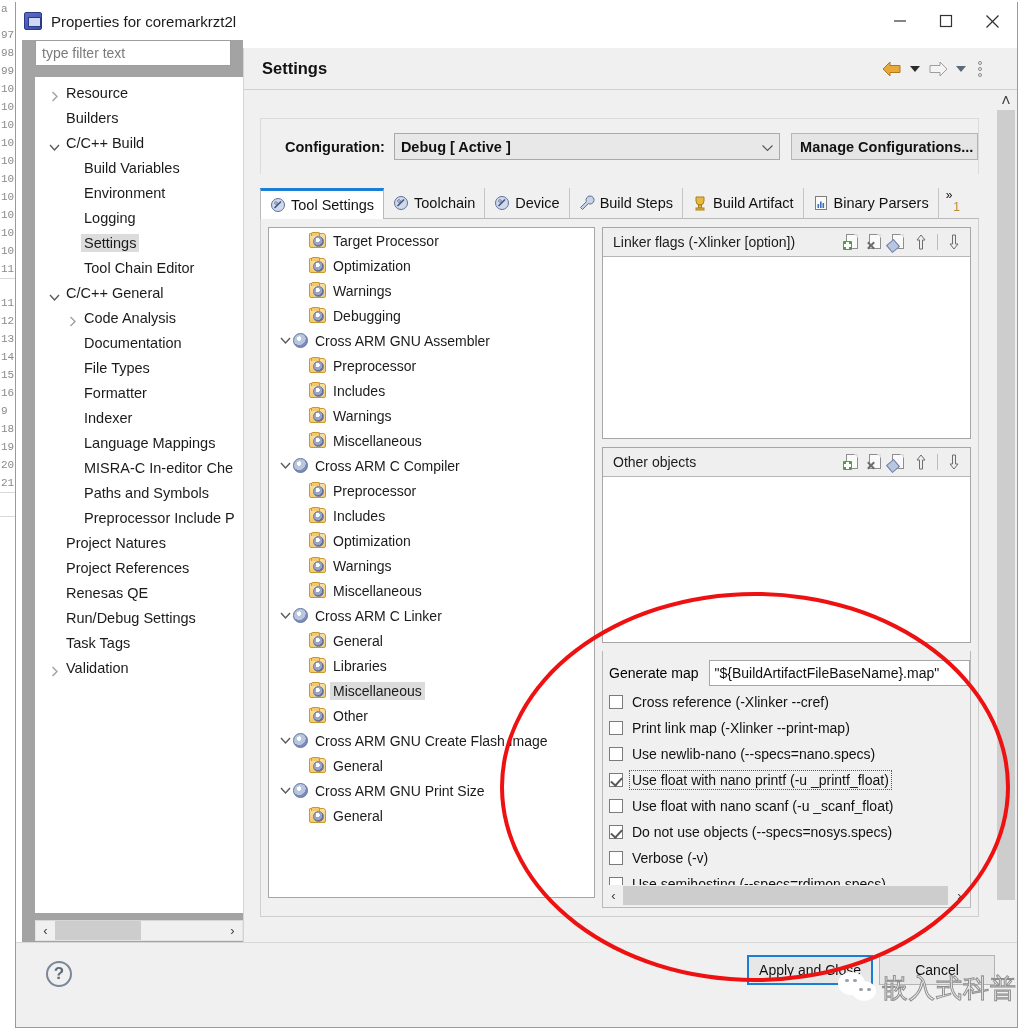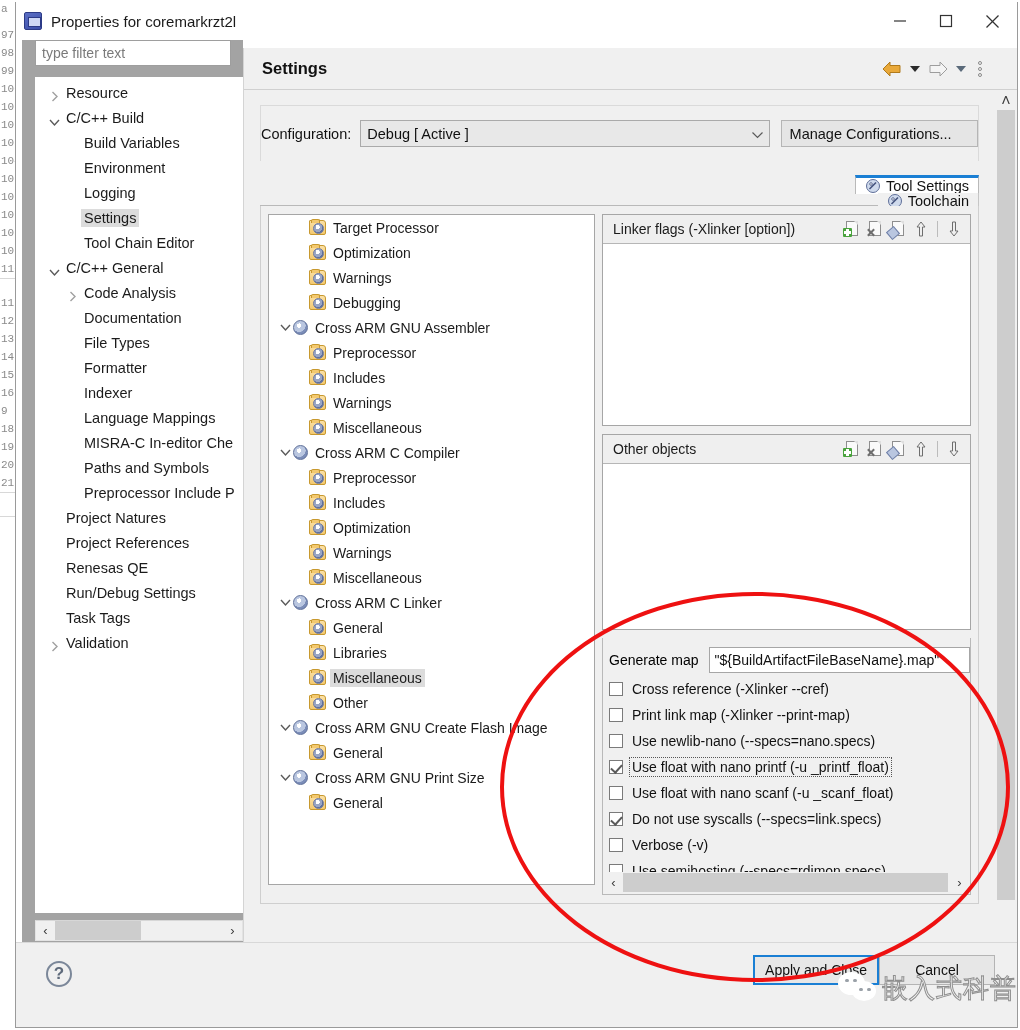--- a/index.html
+++ b/index.html
@@ -118,41 +118,40 @@
     border: 1px solid #8a8a8a; display:block; }
 
   
   #settings-scroll {
     position: absolute; left: 0; top: 43px; right: 22px; bottom: 0;
     background: #f0f0f0; overflow: hidden;
   }
 
   
   #config-box {
-    margin: 14px 16px 0 16px; height: 56px; background: #f0f0f0;
+    margin: 27px 16px 0 16px; height: 56px; background: #f0f0f0;
     border: 1px solid #dadada; border-bottom: none;
-    display: flex; align-items: center; padding-left: 0;
+    display: flex; align-items: center; padding-left: 24px; font-weight: bold;
   }
   #config-label { font-size: 14.5px; color: #111; margin-right: 9px; white-space: nowrap; }
   #config-select {
     width: 415px; height: 27px; background: #e8e8e8; border: 1px solid #aaa;
     display: flex; align-items: center; padding: 0 6px; font-size: 14.5px; color: #111;
     justify-content: space-between;
   }
   #config-manage {
     margin-left: 11px; height: 27px; background: #e5e5e5; border: 1px solid #b5b5b5;
     display: flex; align-items: center; padding: 0 8px; font-size: 14.5px;
     color: #111; white-space: nowrap; overflow: hidden; width: 200px;
   }
 
   
   #tabstrip {
     margin: 14px 16px 0 16px; height: 31px; display: flex; align-items: flex-end;
     border-bottom: 1px solid #b9b9b9;
-    flex-direction: column;
   }
   .tab {
     height: 30px; display: flex; align-items: center; gap: 5px;
     padding: 0 9px; font-size: 14.5px; color: #111;
     border-right: 1px solid #c6c6c6; white-space: nowrap; background: #f0f0f0;
   }
   .tab.active {
     background: #ffffff; border-top: 3px solid #1a7fd4;
     border-right: 1px solid #b9b9b9; border-left: 1px solid #b9b9b9;
     margin-bottom: -1px; height: 31px;
@@ -280,21 +279,21 @@
   #footer {
     position: absolute; left: 0; right: 0; bottom: 0; height: 85px;
     background: #f0f0f0; border-top: 1px solid #d8d8d8;
   }
   #help-icon {
     position: absolute; left: 30px; top: 18px; width: 26px; height: 26px;
     border: 2px solid #7b8799; border-radius: 50%; color: #5f6b7c;
     display: flex; align-items: center; justify-content: center;
     font-size: 17px; font-weight: bold;
   }
-  #footer-btns { position: absolute; right: 22px; top: 12px; display: flex; }
+  #footer-btns { position: absolute; right: 22px; top: 12px; display: flex; gap: 6px; }
   .ftr-btn {
     height: 30px; min-width: 116px; padding: 0 10px; font-size: 14px; color: #111;
     background: #e7e7e7; border: 1px solid #b4b4b4;
     display: flex; align-items: center; justify-content: center;
   }
   .ftr-btn.primary { border: 2px solid #1a7fd4; background: #e7e7e7; }
 
   
   #annot-ellipse {
     position: absolute; left: 500px; top: 592px; width: 510px; height: 390px;
@@ -391,20 +390,24 @@
       <div id="tree-nav">
           <div class="nav-row lvl0">
             <span class="twisty">
               <svg width="9" height="11" viewBox="0 0 9 11">
                 <path d="M2.5 1 L7 5.5 L2.5 10" fill="none" stroke="#a0a0a0" stroke-width="1.4"></path>
               </svg>
             </span>
             <span class="nav-label">Resource</span>
           </div>
           <div class="nav-row lvl0">
+            <span class="twisty"></span>
+            <span class="nav-label">Builders</span>
+          </div>
+          <div class="nav-row lvl0">
             <span class="twisty">
               <svg width="11" height="9" viewBox="0 0 11 9">
                 <path d="M1 2 L5.5 7 L10 2" fill="none" stroke="#5a5a5a" stroke-width="1.4"></path>
               </svg>
             </span>
             <span class="nav-label">C/C++ Build</span>
           </div>
           <div class="nav-row lvl1">
             <span class="twisty"></span>
             <span class="nav-label">Build Variables</span>
@@ -823,21 +826,21 @@
                 <div class="cb-row focused">
                   <span class="cbox checked"></span>
                   <span class="cb-label">Use float with nano printf (-u _printf_float)</span>
                 </div>
                 <div class="cb-row">
                   <span class="cbox"></span>
                   <span class="cb-label">Use float with nano scanf (-u _scanf_float)</span>
                 </div>
                 <div class="cb-row">
                   <span class="cbox checked"></span>
-                  <span class="cb-label">Do not use syscalls (--specs=link.specs)</span>
+                  <span class="cb-label">Do not use objects (--specs=nosys.specs)</span>
                 </div>
                 <div class="cb-row">
                   <span class="cbox"></span>
                   <span class="cb-label">Verbose (-v)</span>
                 </div>
                 <div class="cb-row">
                   <span class="cbox"></span>
                   <span class="cb-label">Use semihosting (--specs=rdimon.specs)</span>
                 </div>
               </div>

